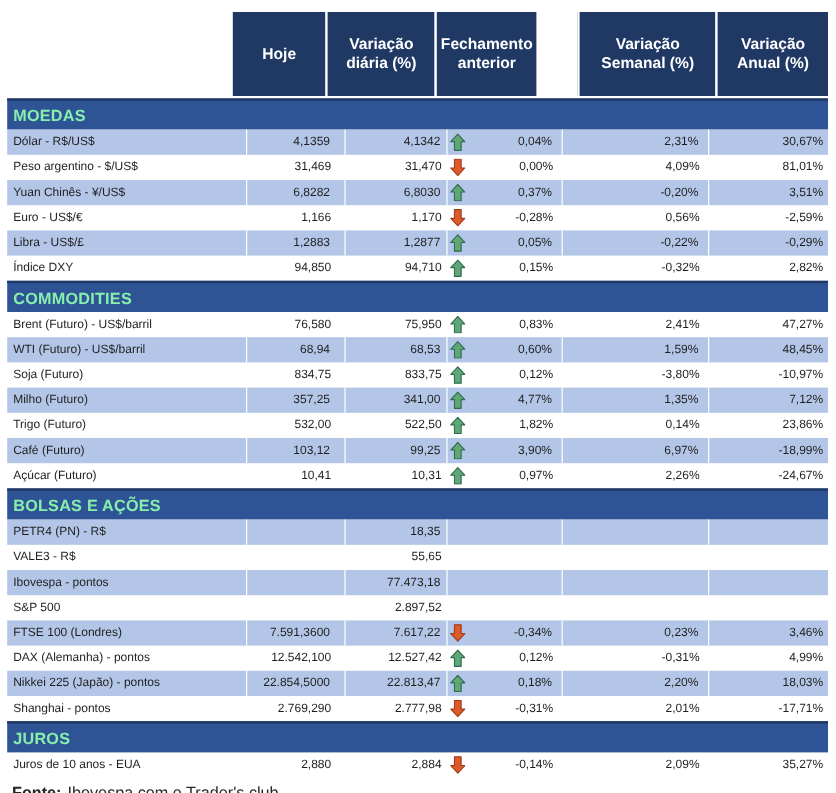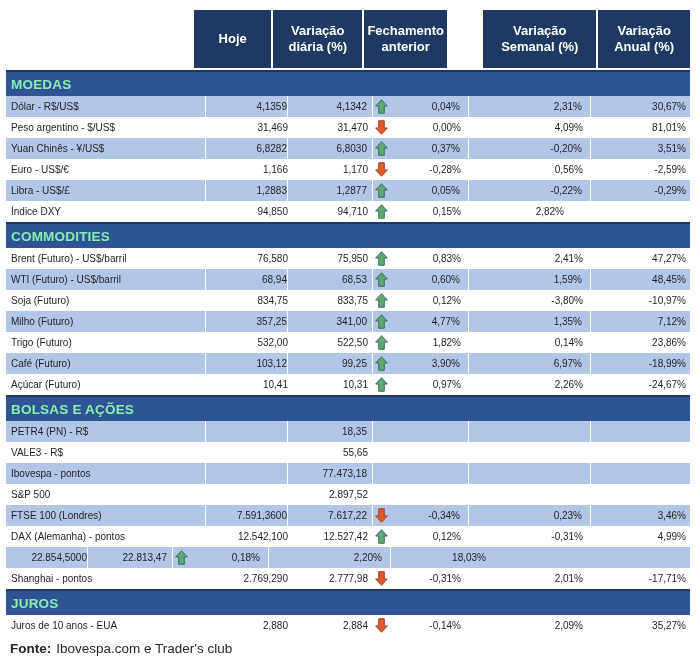--- a/index.html
+++ b/index.html
@@ -4,21 +4,21 @@
 <style>
   * { margin:0; padding:0; box-sizing:border-box; }
   html,body { width:697px; height:661px; background:#fff; overflow:hidden; }
   body {
     font-family:"Liberation Sans", sans-serif;
     color:var(--text, #1f1f1f);
   }
   .sheet { padding:10px 7px 0 6px; }
 
   
-  .header-row { display:flex; height:58px; margin-bottom:2px; }
+  .header-row { display:flex; height:70px; margin-bottom:2px; }
   .corner { width:200px; }
   .th {
     background:var(--header-bg, #1F3864);
     color:#fff; font-weight:bold; font-size:13px; line-height:1.25;
     display:flex; align-items:center; justify-content:center; text-align:center;
     padding:0 4px; border-left:2px solid #fff;
   }
   .th-0 { width:82px; border-left:none; }
   .th-1 { width:85px; }
   .th-2 { width:96px; }
@@ -33,21 +33,21 @@
     display:flex; align-items:center; padding-left:5px;
   }
 
   
   .row { display:flex; height:21px; align-items:stretch; font-size:10px; }
   .row.shaded { background:var(--row-shaded, #B4C6E7); }
   .row > div { display:flex; align-items:center; }
   .row.shaded > div { border-right:1px solid #fff; }
   .row.shaded > div:last-child { border-right:none; }
   .c-label { width:200px; padding-left:5px; }
-  .c-hoje  { width:82px;  justify-content:flex-end; padding-right:0; }
+  .c-hoje  { width:82px;  justify-content:flex-end; padding-right:12px; }
   .c-fech  { width:85px;  justify-content:flex-end; padding-right:5px; }
   .c-vard  { width:96px;  padding:0 8px 0 2px;gap:12px; }
   .c-vard .icon { width:15px; display:flex; align-items:center; }
   .c-vard .val { flex:1; text-align:right; }
   .c-vars  { width:122px; justify-content:flex-end; padding-right:8px; }
   .c-vara  { width:99px;  justify-content:flex-end; padding-right:4px; }
 
   .arrow-up path   { fill:var(--up-fill, #5FA777);  stroke:var(--up-stroke, #2F6B4E);  stroke-width:1; stroke-linejoin:round; }
   .arrow-down path { fill:var(--down-fill, #DE5A2B); stroke:var(--down-stroke, #9E3D1B); stroke-width:1; stroke-linejoin:round; }
 
@@ -152,20 +152,21 @@
         <div class="c-hoje">94,850</div>
         <div class="c-fech">94,710</div>
         <div class="c-vard">
           <span class="icon">
             <svg class="arrow-up" viewBox="0 0 14 16" width="13" height="15">
               <path d="M7 0.7 L13.3 7.5 H10 V15.3 H4 V7.5 H0.7 Z"></path>
             </svg>
           </span>
           <span class="val">0,15%</span>
         </div>
+        <div class="c-vars">-0,32%</div>
         <div class="c-vara">2,82%</div>
       </div>
       <div class="band">COMMODITIES</div>
       <div class="row">
         <div class="c-label">Brent (Futuro) - US$/barril</div>
         <div class="c-hoje">76,580</div>
         <div class="c-fech">75,950</div>
         <div class="c-vard">
           <span class="icon">
             <svg class="arrow-up" viewBox="0 0 14 16" width="13" height="15">
@@ -336,20 +337,21 @@
             <svg class="arrow-up" viewBox="0 0 14 16" width="13" height="15">
               <path d="M7 0.7 L13.3 7.5 H10 V15.3 H4 V7.5 H0.7 Z"></path>
             </svg>
           </span>
           <span class="val">0,12%</span>
         </div>
         <div class="c-vars">-0,31%</div>
         <div class="c-vara">4,99%</div>
       </div>
       <div class="row shaded">
+        <div class="c-label">Nikkei 225 (Japão) - pontos</div>
         <div class="c-hoje">22.854,5000</div>
         <div class="c-fech">22.813,47</div>
         <div class="c-vard">
           <span class="icon">
             <svg class="arrow-up" viewBox="0 0 14 16" width="13" height="15">
               <path d="M7 0.7 L13.3 7.5 H10 V15.3 H4 V7.5 H0.7 Z"></path>
             </svg>
           </span>
           <span class="val">0,18%</span>
         </div>

